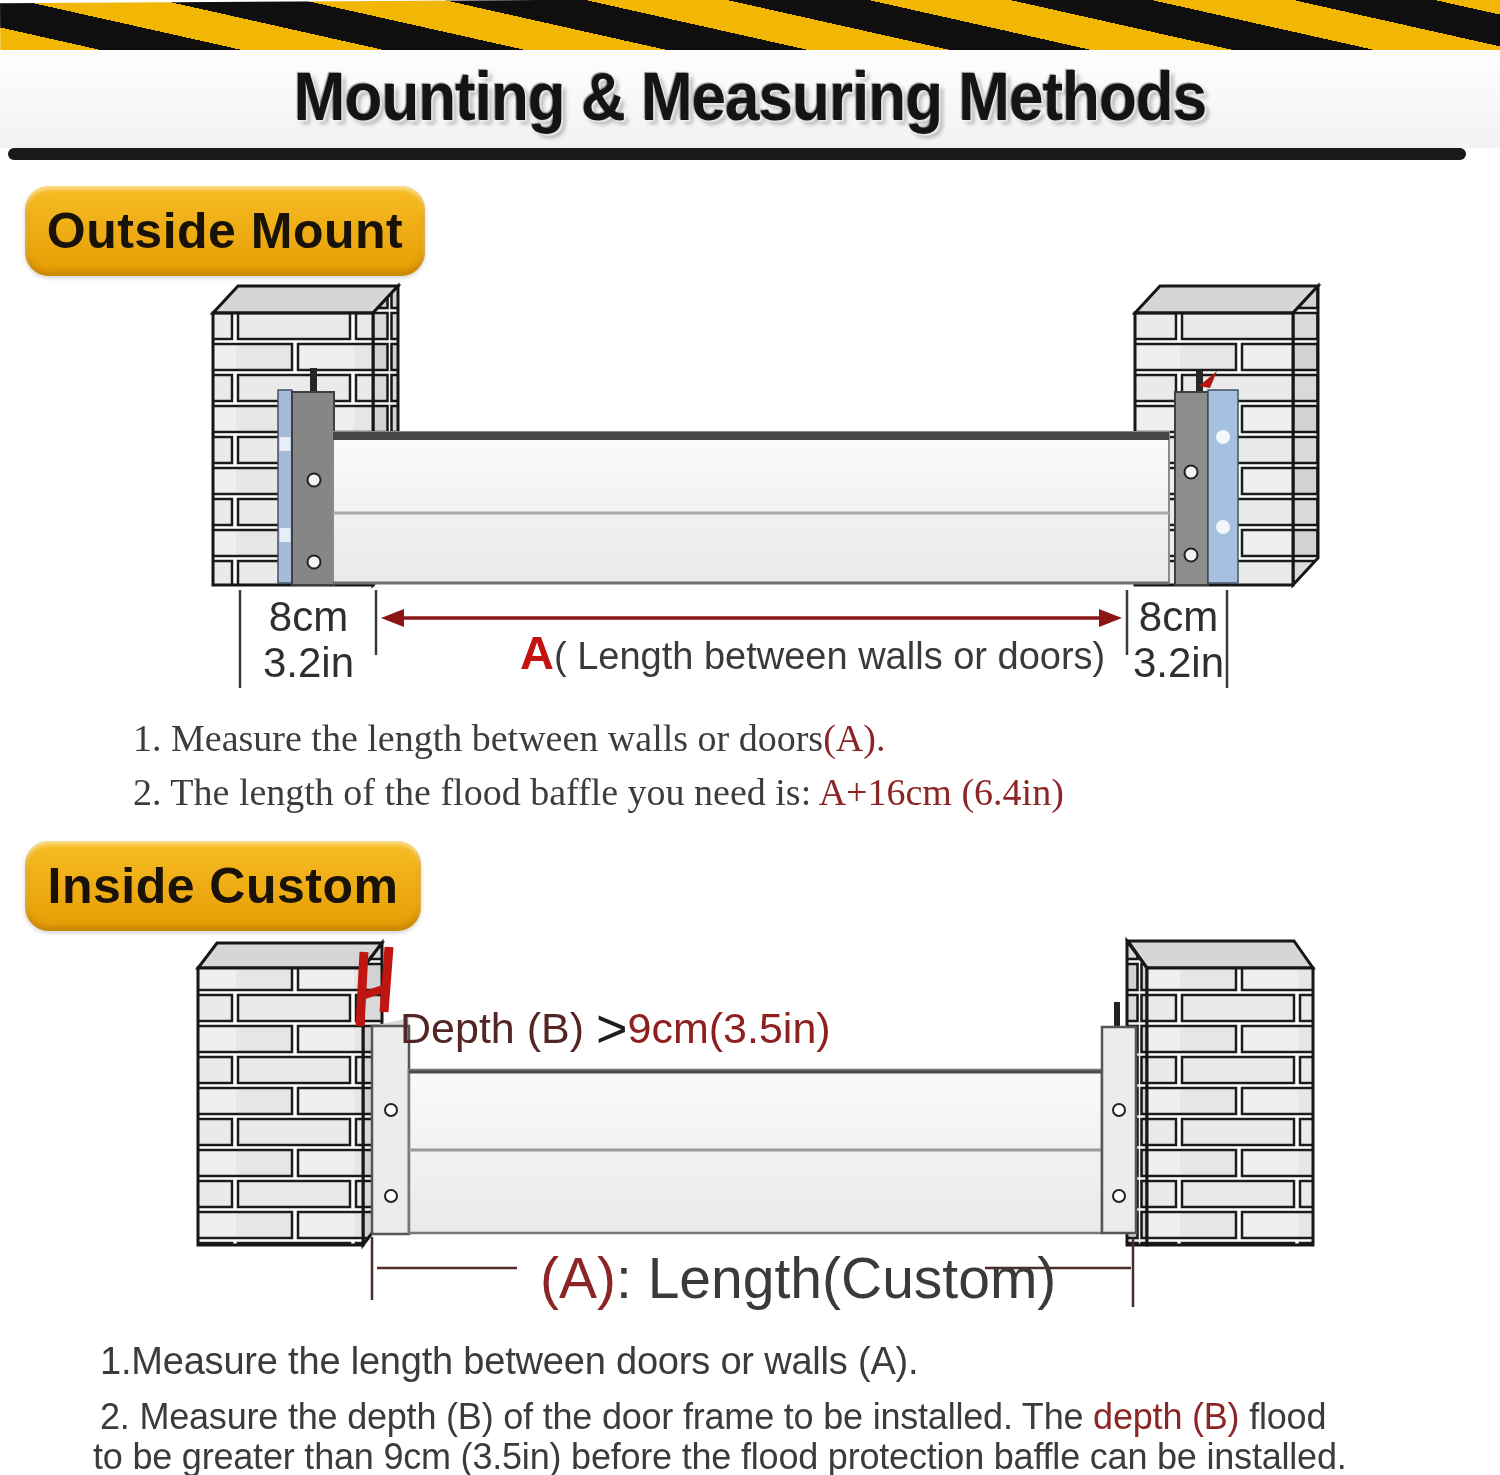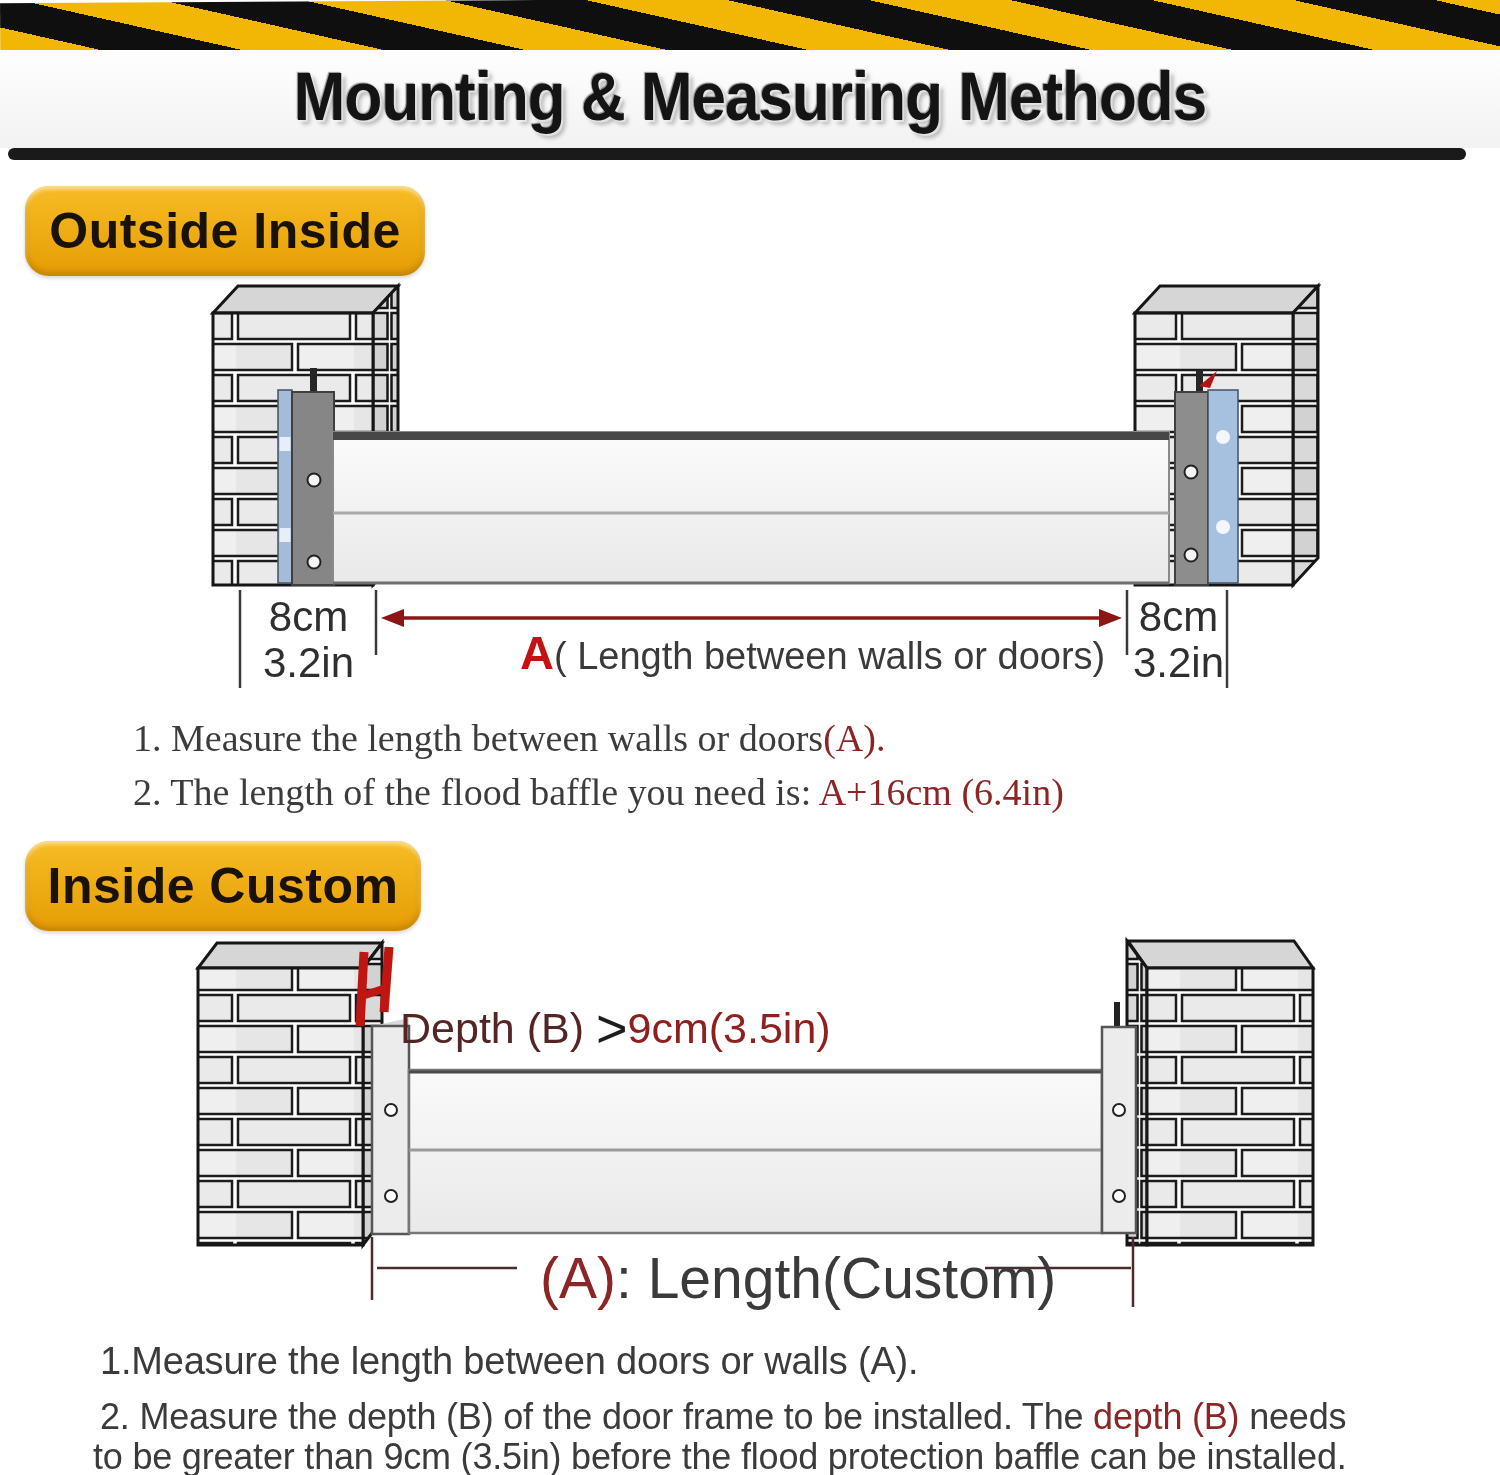--- a/index.html
+++ b/index.html
@@ -47,21 +47,21 @@
 </style>
 </head>
 <body>
 
 <div class="abs hazard-band"></div>
 <div class="abs title-band"></div>
 <div class="abs page-title">Mounting &amp; Measuring Methods</div>
 <div class="abs black-bar"></div>
 
 <div class="abs badge badge-outside">
-  <span>Outside Inside</span>
+  <span>Outside Mount</span>
 </div>
 
 <svg class="abs" style="left:0;top:280px" width="1500" height="420" viewBox="0 280 1500 420">
   <defs>
     <pattern id="brickF1" width="118" height="62" patternUnits="userSpaceOnUse">
       <rect width="118" height="62" fill="#ffffff"></rect>
       <rect x="2" y="3" width="112" height="26" fill="#eaeaea" stroke="#1c1c1c" stroke-width="2.5"></rect>
       <rect x="-56" y="34" width="112" height="26" fill="#e6e6e6" stroke="#1c1c1c" stroke-width="2.5"></rect>
       <rect x="62" y="34" width="112" height="26" fill="#efefef" stroke="#1c1c1c" stroke-width="2.5"></rect>
     </pattern>
@@ -214,17 +214,17 @@
 </div>
 
 <div class="abs span-label2" style="left:540px;top:1245px">
   <span class="a-red">(A)</span><span>: Length(Custom)</span>
 </div>
 
 <div class="abs bstep" style="left:100px;top:1340px;font-size:38px">
   <span>1.Measure the length between doors or walls (A).</span>
 </div>
 <div class="abs bstep" style="left:100px;top:1396px">
-  <span>2. Measure the depth (B) of the door frame to be installed. The </span><span class="red">depth (B)</span><span> needs</span>
+  <span>2. Measure the depth (B) of the door frame to be installed. The </span><span class="red">depth (B)</span><span> flood</span>
 </div>
 <div class="abs bstep" style="left:93px;top:1436px">
   <span>to be greater than 9cm (3.5in) before the flood protection baffle can be installed.</span>
 </div>
 
 </body></html>

